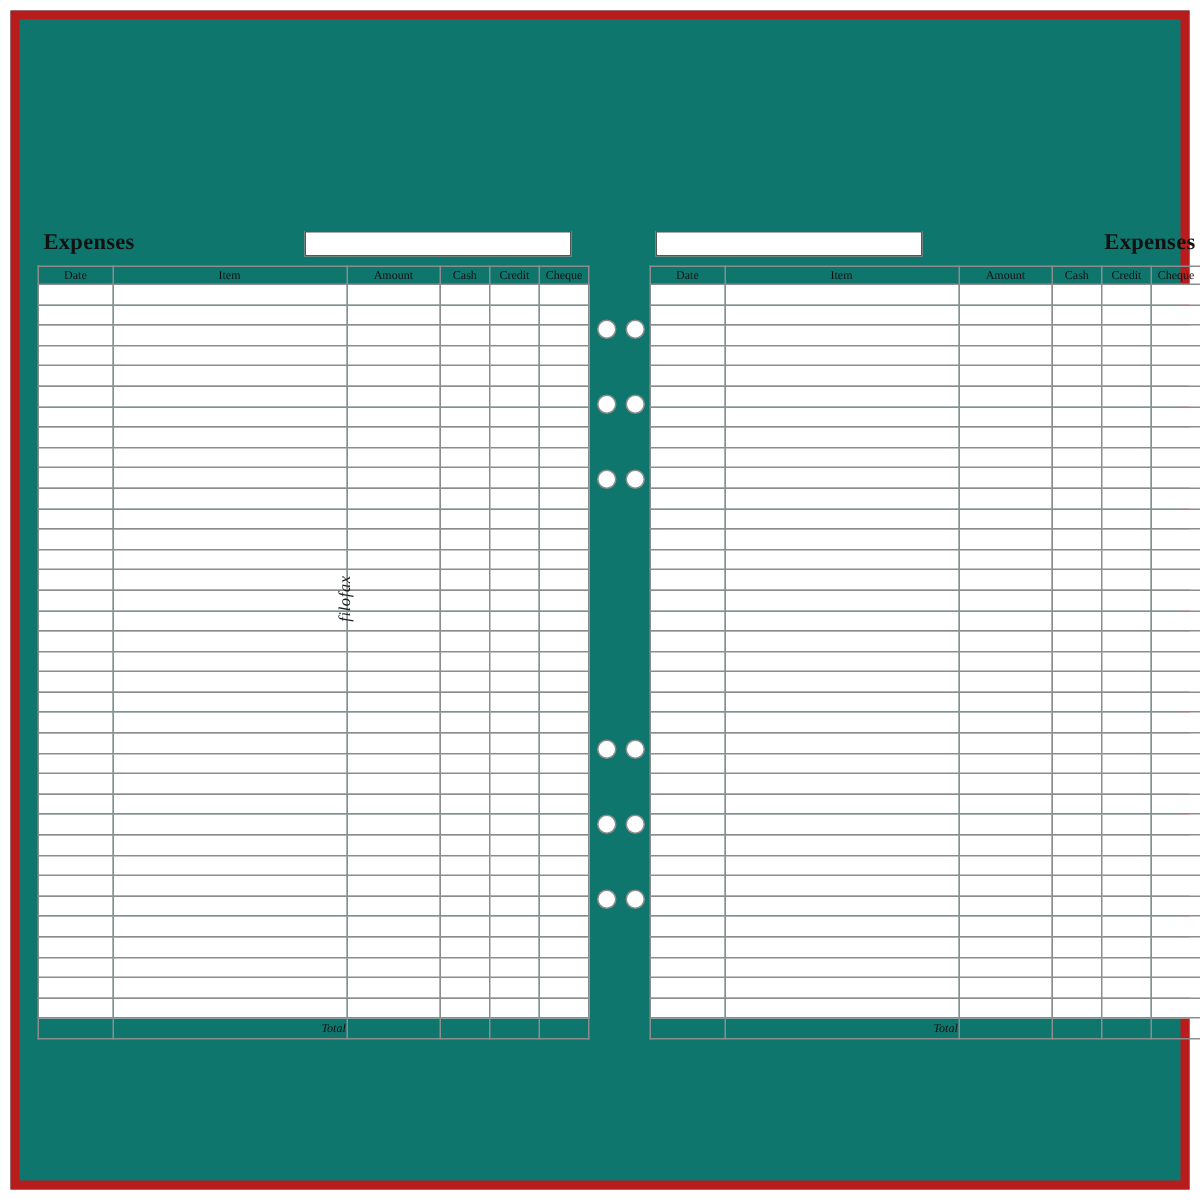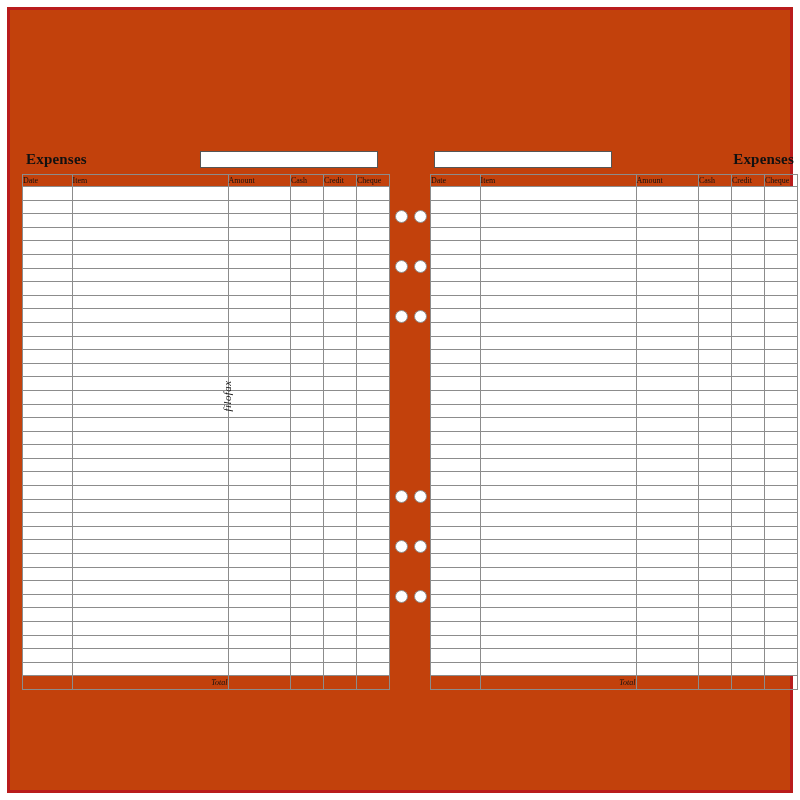--- a/index.html
+++ b/index.html
@@ -24,23 +24,23 @@
     background: #ffffff;
   }
 
   
   .sheet {
     position: absolute;
     left: 7px;
     top: 7px;
     width: 786px;
     height: 786px;
-    border: 3px solid #b91c1c;
+    border: 6px solid #b91c1c;
     box-sizing: border-box;
-    background: #c2410c;
+    background: #0f766e;
   }
 
   .spread {
     position: absolute;
     left: 12px;
     top: 140px;
     width: 776px;
     height: 528px;
   }
 
@@ -99,21 +99,21 @@
   table.ledger td {
     border: 1px solid #8c8c8c;
     height: 12.6px;
     padding: 0;
     margin: 0;
     font-weight: normal;
   }
   table.ledger thead th {
     height: 11px;
     font-size: 8px;
-    text-align: left;
+    text-align: center;
     font-family: "Liberation Serif", serif;
     color: #111;
     vertical-align: middle;
   }
   table.ledger tbody td { background: #fff; }
 
   .c-date   { width: 13.5%; }
   .c-item   { width: 42.5%; }
   .c-amount { width: 17%;  }
   .c-cash   { width: 9%;   }

